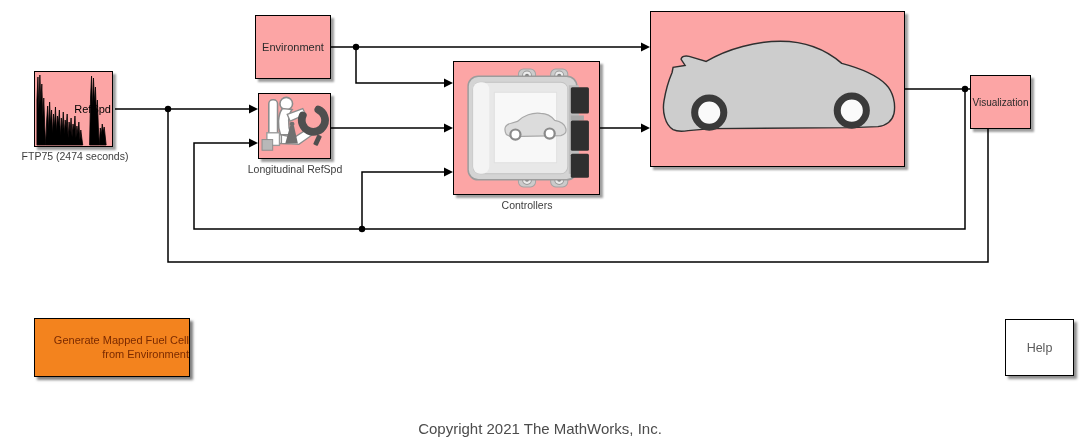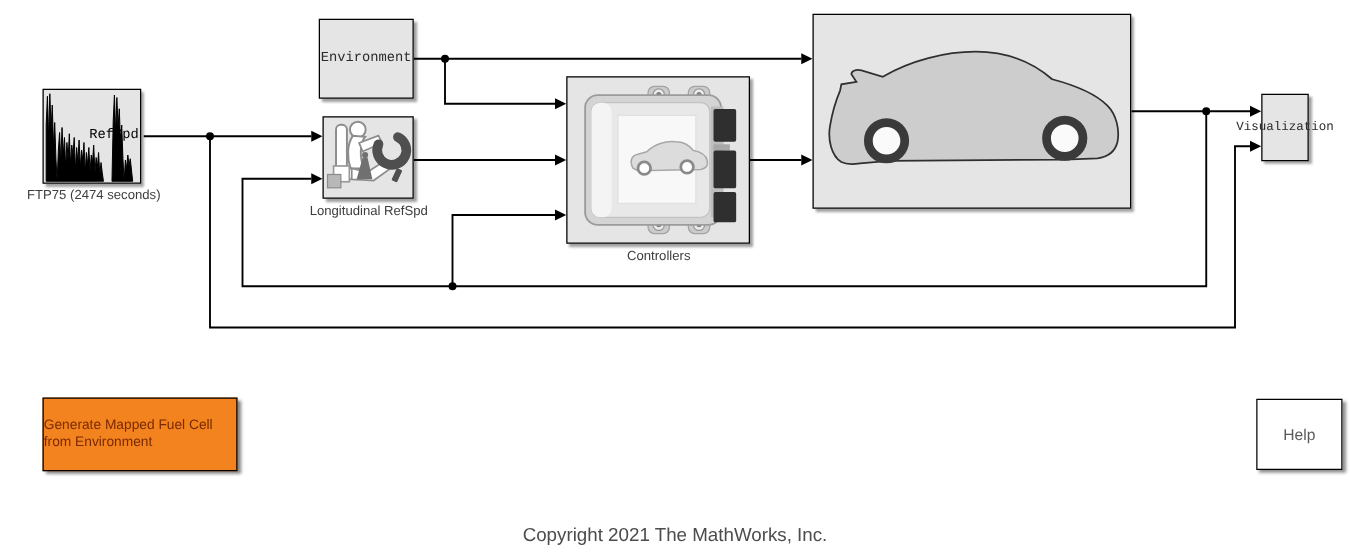--- a/index.html
+++ b/index.html
@@ -2,47 +2,47 @@
 <html><head>
 <meta charset="utf-8">
 <style>
   html,body{margin:0;padding:0;background:#fff;}
   .canvas{
     position:relative;width:1080px;height:446px;background:#ffffff;overflow:hidden;
     font-family:"Liberation Sans","DejaVu Sans",sans-serif;
   }
   .wires{position:absolute;left:0;top:0;width:1080px;height:446px;pointer-events:none;}
   .block{
-    position:absolute;background:#e5e5e5;border:1.5px solid #000;
-    box-shadow:2.5px 2.5px 2px rgba(0,0,0,0.38);box-sizing:border-box;font-family:Liberation Mono, monospace;
+    position:absolute;background:#fca5a5;border:1.5px solid #000;
+    box-shadow:2.5px 2.5px 2px rgba(0,0,0,0.38);box-sizing:border-box;
   }
   .flexc{display:flex;align-items:center;justify-content:center;}
   .block svg{display:block;width:100%;height:100%;}
   .caption{
     position:absolute;text-align:center;font-size:10.5px;color:#3d3d3d;white-space:nowrap;
   }
   #ftp75{left:34px;top:71px;width:79px;height:76px;}
   #ftp75 .portlabel{
     position:absolute;right:1px;top:50%;transform:translateY(-50%);
     font-size:11px;color:#000;line-height:1;
   }
   #ftp75-caption{left:-11px;top:150px;width:172px;}
   #environment{left:255px;top:15px;width:76px;height:64px;font-size:11px;color:#2b2b2b;}
   #driver{left:258px;top:93px;width:73px;height:66px;}
   #driver-caption{left:209px;top:163px;width:172px;}
   #controllers{left:453px;top:61px;width:147px;height:134px;}
   #controllers-caption{left:441px;top:199px;width:172px;}
   #car{left:650px;top:11px;width:255px;height:156px;}
   #car-caption{left:692px;top:170px;width:172px;}
-  #viz{left:1009px;top:75px;width:38px;height:54px;font-size:10px;color:#2b2b2b;}
+  #viz{left:970px;top:75px;width:61px;height:54px;font-size:10px;color:#2b2b2b;}
   #generate-btn{
     position:absolute;left:34px;top:318px;width:156px;height:59px;
     background:#f3831e;color:#7a2a00;border:1.5px solid #000;
     box-shadow:2.5px 2.5px 2.5px rgba(0,0,0,0.5);
-    display:flex;flex-direction:column;align-items:flex-start;justify-content:center;
+    display:flex;flex-direction:column;align-items:flex-end;justify-content:center;
     font-family:"Liberation Sans","DejaVu Sans",sans-serif;
     font-size:11px;line-height:1.25;cursor:pointer;padding:0;
   }
   #help-btn{
     position:absolute;left:1005px;top:319px;width:69px;height:57px;
     background:#ffffff;border:1.5px solid #000;
     box-shadow:2.5px 2.5px 2.5px rgba(0,0,0,0.45);
     display:flex;align-items:center;justify-content:center;
     font-family:"Liberation Sans","DejaVu Sans",sans-serif;
     font-size:12.5px;color:#5a5a5a;cursor:pointer;padding:12px;

